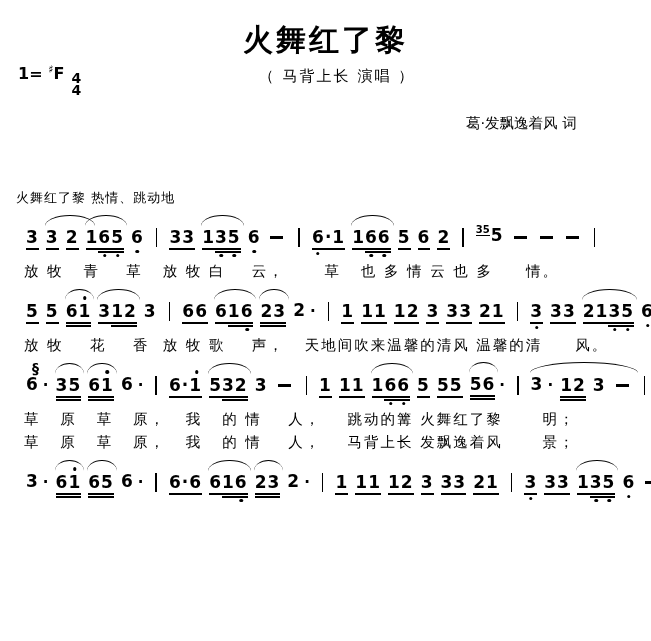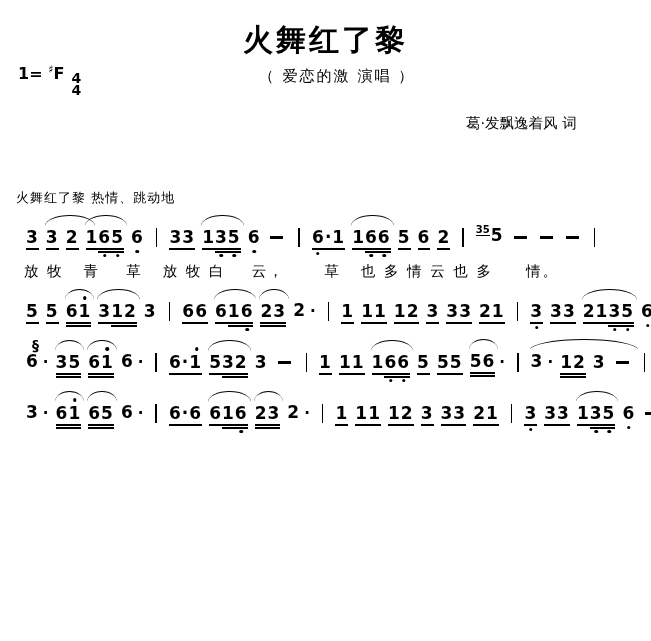--- a/index.html
+++ b/index.html
@@ -51,21 +51,21 @@
 <body>
 
 <div class="page">
   <h1 class="title">火舞红了黎</h1>
 
   <div class="hdr-row">
     <div class="key-sig"><span>1=</span> <span class="sharp">♯</span><span>F</span><span class="meter">
           <span>4</span>
           <span>4</span>
         </span></div>
-    <div class="singer">（ 爱恋的激 演唱 ）</div>
+    <div class="singer">（ 马背上长 演唱 ）</div>
     <div class="credits">
       <div>葛·发飘逸着风 词</div>
     </div>
   </div>
 
   <div class="tempo">火舞红了黎 热情、跳动地</div>
 
   <div id="score">
       <div class="system">
         <div class="notes-row">
@@ -126,20 +126,21 @@
           <div class="note"><span class="digits">33<div class="u-line" style="left: 0px; width: 100%; bottom: -3px;"></div></span></div>
           <div class="note"><span class="digits">21<div class="u-line" style="left: 0px; width: 100%; bottom: -3px;"></div></span></div>
           <div class="bar-wrap">
             <div class="bar-el"></div>
           </div>
           <div class="note"><span class="digits">3<div class="u-line" style="left: 0px; width: 100%; bottom: -3px;"></div><div class="ldot" style="left: 50%; bottom: -8px;"></div></span></div>
           <div class="note"><span class="digits">33<div class="u-line" style="left: 0px; width: 100%; bottom: -3px;"></div></span></div>
           <div class="note"><span class="digits">2135<div class="u-line" style="left: 0px; width: 100%; bottom: -3px;"></div><div class="u-line" style="left: 50%; width: 50%; bottom: -6px;"></div><div class="ldot" style="left: 62.5%; bottom: -10px;"></div><div class="ldot" style="left: 87.5%; bottom: -10px;"></div><div class="arc" style="width: calc(100% + 4px);"></div></span></div>
           <div class="note"><span class="digits">6<div class="ldot" style="left: 50%; bottom: -6px;"></div></span></div>
         </div>
+        <div class="lyric">放 牧    花    香  放 牧 歌    声，   天地间吹来温馨的清风 温馨的清     风。</div>
       </div>
       <div class="system">
         <div class="notes-row">
           <span class="segno">§</span>
           <div class="note"><span class="digits">6</span><span class="adot">·</span></div>
           <div class="note"><span class="digits">35<div class="u-line" style="left: 0px; width: 100%; bottom: -3px;"></div><div class="u-line" style="left: 0%; width: 100%; bottom: -6px;"></div><div class="arc" style="width: calc(100% + 4px);"></div></span></div>
           <div class="note"><span class="digits">61<div class="u-line" style="left: 0px; width: 100%; bottom: -3px;"></div><div class="u-line" style="left: 0%; width: 100%; bottom: -6px;"></div><div class="hdot" style="left: 75%;"></div><div class="arc" style="width: calc(100% + 4px);"></div></span></div>
           <div class="note"><span class="digits">6</span><span class="adot">·</span></div>
           <div class="bar-wrap">
             <div class="bar-el"></div>
@@ -161,20 +162,22 @@
             <div class="bar-el"></div>
           </div>
           <div class="note"><span class="digits">3<div class="arc" style="width: 108px;"></div></span><span class="adot">·</span></div>
           <div class="note"><span class="digits">12<div class="u-line" style="left: 0px; width: 100%; bottom: -3px;"></div><div class="u-line" style="left: 0%; width: 100%; bottom: -6px;"></div></span></div>
           <div class="note"><span class="digits">3</span></div>
           <div class="dash"></div>
           <div class="bar-wrap">
             <div class="bar-el"></div>
           </div>
         </div>
+        <div class="lyric">草   原   草   原，   我   的 情    人，    跳动的篝 火舞红了黎      明；</div>
+        <div class="lyric">草   原   草   原，   我   的 情    人，    马背上长 发飘逸着风      景；</div>
       </div>
       <div class="system">
         <div class="notes-row">
           <div class="note"><span class="digits">3</span><span class="adot">·</span></div>
           <div class="note"><span class="digits">61<div class="u-line" style="left: 0px; width: 100%; bottom: -3px;"></div><div class="u-line" style="left: 0%; width: 100%; bottom: -6px;"></div><div class="hdot" style="left: 75%;"></div><div class="arc" style="width: calc(100% + 4px);"></div></span></div>
           <div class="note"><span class="digits">65<div class="u-line" style="left: 0px; width: 100%; bottom: -3px;"></div><div class="u-line" style="left: 0%; width: 100%; bottom: -6px;"></div><div class="arc" style="width: calc(100% + 4px);"></div></span></div>
           <div class="note"><span class="digits">6</span><span class="adot">·</span></div>
           <div class="bar-wrap">
             <div class="bar-el"></div>
           </div>

